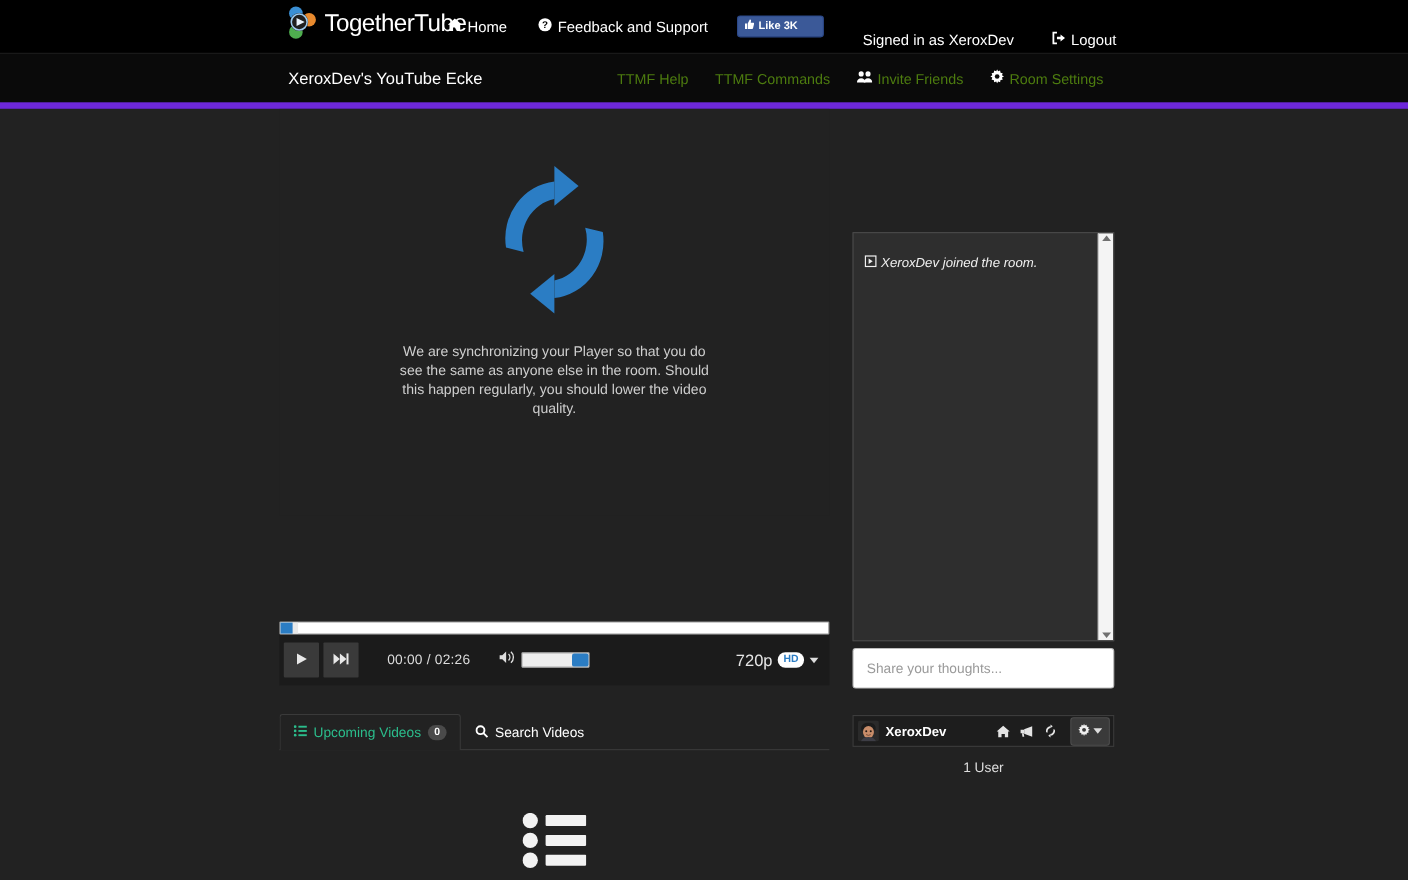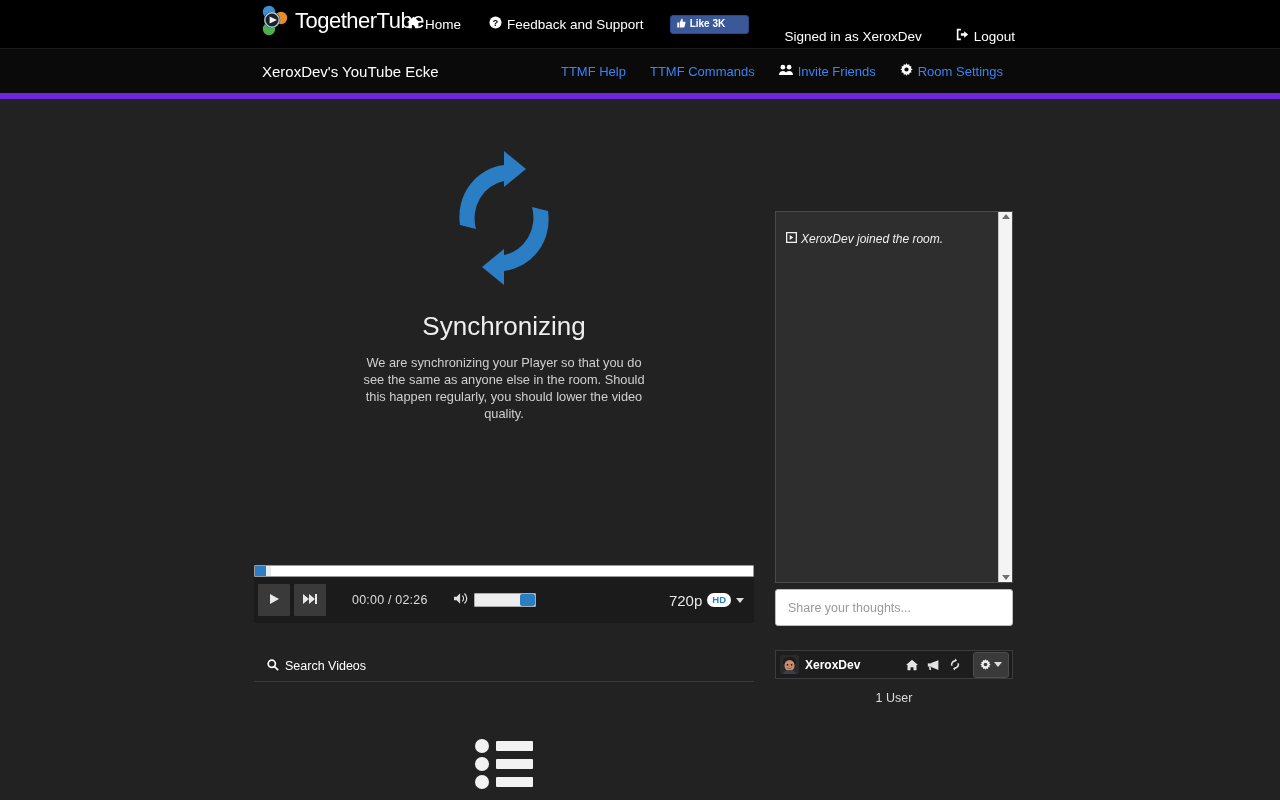--- a/index.html
+++ b/index.html
@@ -67,21 +67,21 @@
   }
   .room-title {
     position: absolute; left: 262px;
     color: #fff; font-size: 15px;
   }
   .room-links {
     position: absolute; right: 265px;
     display: flex; align-items: center;
   }
   .room-link {
-    color: #3b82f6; font-size: 13px; text-decoration: none;
+    color: #4d7c0f; font-size: 13px; text-decoration: none;
     padding: 0 12px; display: flex; align-items: flex-end; gap: 5px;
     cursor: pointer;
   }
 
   
   .main {
     position: relative;
     width: 1280px;
     height: 701px;
     background: #222222;
@@ -347,21 +347,20 @@
       <div class="sync-icon">
         <svg width="96" height="150" viewBox="0 0 96 150">
           <g fill="#2b7dc4">
             <path d="M48 22 a50 52 0 0 0 -44 60 l16 4 a36 38 0 0 1 28 -48 z"></path>
             <path d="M48 8 l0 36 22 -18 z"></path>
             <path d="M48 128 a50 52 0 0 0 44 -60 l-16 -4 a36 38 0 0 1 -28 48 z"></path>
             <path d="M48 142 l0 -36 -22 18 z"></path>
           </g>
         </svg>
       </div>
-      <div class="sync-title">Synchronizing</div>
       <div class="sync-desc">We are synchronizing your Player so that you do see the same as anyone else in the room. Should this happen regularly, you should lower the video quality.</div>
     </div>
   </div>
 
   <div class="controls-wrap">
     <div class="progress-track">
       <div class="progress-buffer"></div>
       <div class="progress-handle"></div>
     </div>
     <div class="controls-bar">
@@ -396,20 +395,34 @@
       </div>
       <div class="quality-wrap">
         <span class="quality-label">720p</span>
         <span class="hd-pill">HD</span>
         <span class="caret-down"></span>
       </div>
     </div>
   </div>
 
   <div class="tabs">
+    <div class="tab active">
+      <span>
+        <svg width="12" height="11" viewBox="0 0 14 12" fill="#2bbd8c">
+            <circle cx="1.5" cy="1.5" r="1.5"></circle>
+            <rect x="5" y="0.5" width="9" height="2"></rect>
+            <circle cx="1.5" cy="6" r="1.5"></circle>
+            <rect x="5" y="5" width="9" height="2"></rect>
+            <circle cx="1.5" cy="10.5" r="1.5"></circle>
+            <rect x="5" y="9.5" width="9" height="2"></rect>
+          </svg>
+      </span>
+      <span>Upcoming Videos</span>
+      <span class="tab-badge">0</span>
+    </div>
     <div class="tab">
       <span>
         <svg width="12" height="12" viewBox="0 0 14 14" fill="none" stroke="#fff" stroke-width="2">
             <circle cx="5.6" cy="5.6" r="4.2"></circle>
             <path d="M8.8 8.8 L13 13"></path>
           </svg>
       </span>
       <span>Search Videos</span>
     </div>
   </div>

